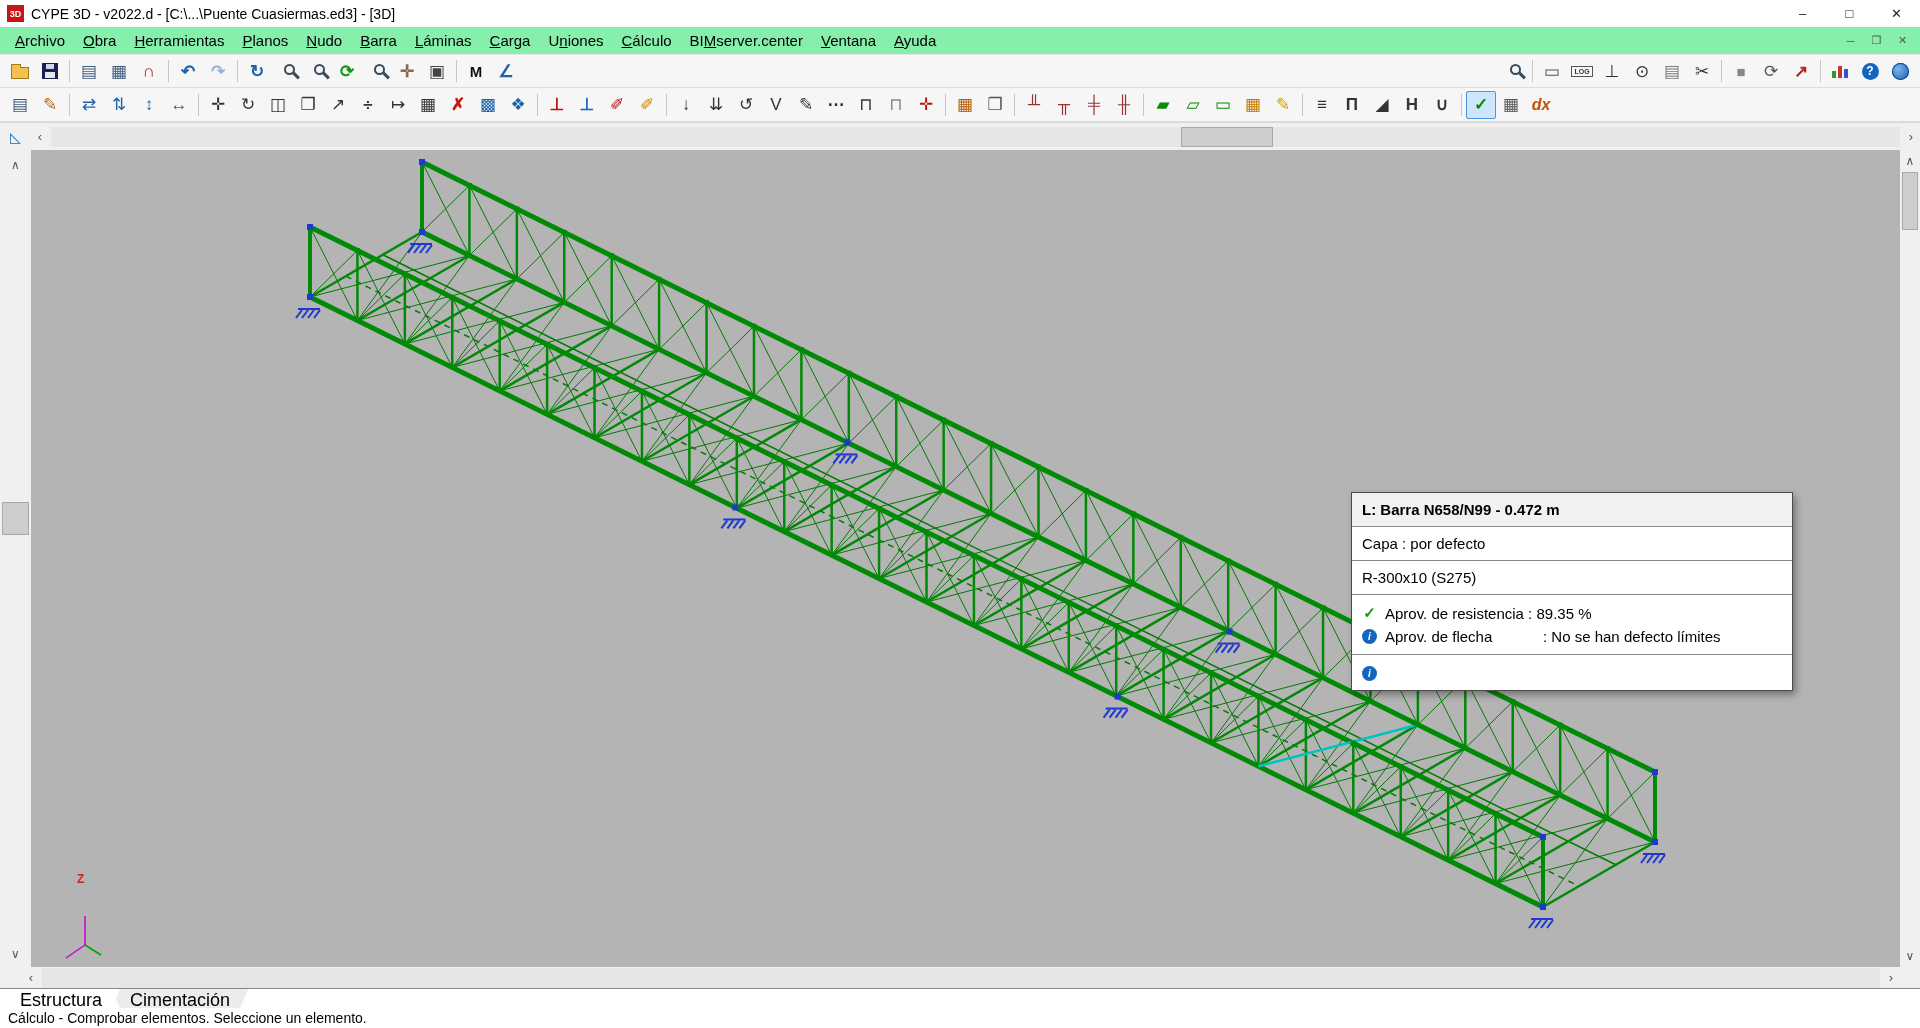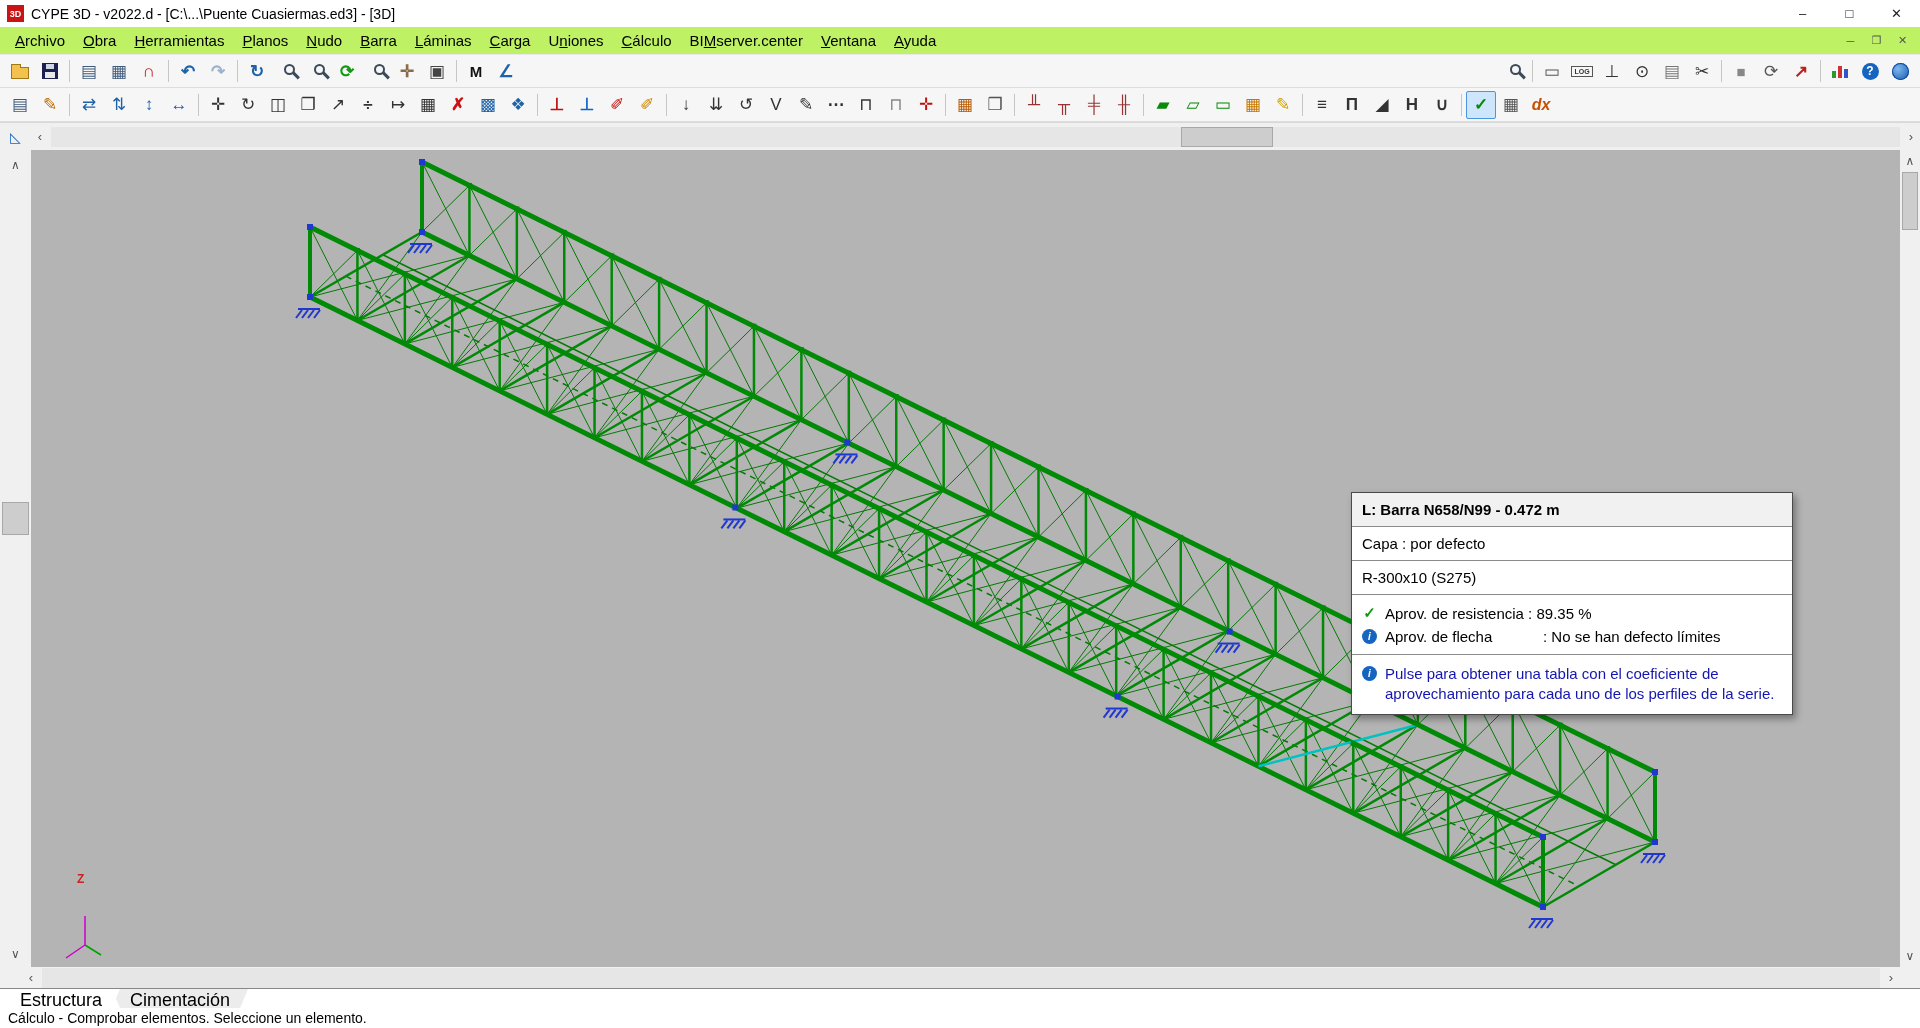--- a/index.html
+++ b/index.html
@@ -8,21 +8,21 @@
 
   
   .titlebar { height:27px; display:flex; align-items:center; background:#fff; padding-left:7px; gap:7px; }
   .appicon { width:17px; height:17px; background:#c81414; color:#fff; font-size:9px; font-weight:bold;
     display:flex; align-items:center; justify-content:center; }
   .title { font-size:14px; }
   .wincontrols { margin-left:auto; display:flex; height:100%; }
   .wc { width:47px; display:flex; align-items:center; justify-content:center; font-size:13px; color:#222; }
 
   
-  .menubar { height:28px; display:flex; align-items:center; background:#bef264; padding-left:6px;
+  .menubar { height:28px; display:flex; align-items:center; background:#86efac; padding-left:6px;
     border-bottom:1px solid #e8e8e8; }
   .menu-item { padding:4px 9px; font-size:15px; white-space:nowrap; }
   .menu-item u { text-decoration:underline; }
   .mdi { margin-left:auto; display:flex; gap:3px; padding-right:6px; }
   .mdi span { width:23px; height:19px; display:flex; align-items:center; justify-content:center;
     color:#555; font-size:11px; }
 
   
   .toolbar { display:flex; align-items:center; background:#f6f6f6; border-bottom:1px solid #ddd; padding:0 5px; }
   .t1 { height:33px; }
@@ -787,21 +787,20 @@
           <span>Aprov. de resistencia : 89.35 %</span>
         </div>
         <div class="tt-line">
           <span class="info-i">i</span>
           <span class="lblw">Aprov. de flecha</span>
           <span>: No se han defecto límites</span>
         </div>
       </div>
       <div class="tt-note">
         <span class="info-i">i</span>
-        <span>Pulse para obtener una tabla con el coeficiente de aprovechamiento para cada uno de los perfiles de la serie.</span>
       </div>
     </div>
   </div>
 
   <div class="vstrip right">
     <span class="va" style="top:4px">∧</span>
     <div class="vthumb" style="top:22px;height:58px"></div>
     <span class="va" style="bottom:4px">∨</span>
   </div>
 </div>

